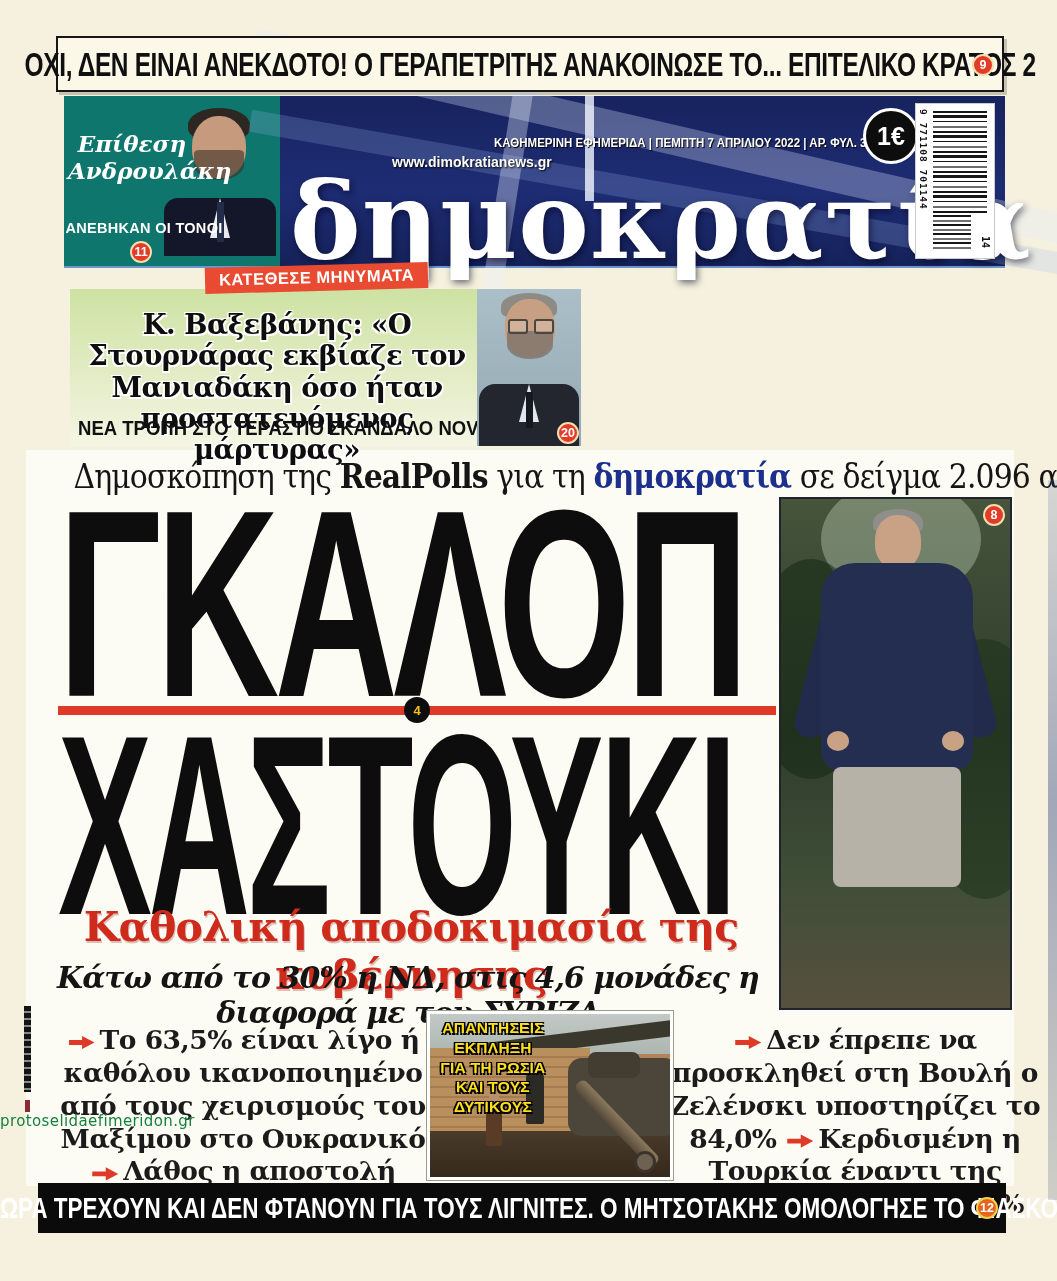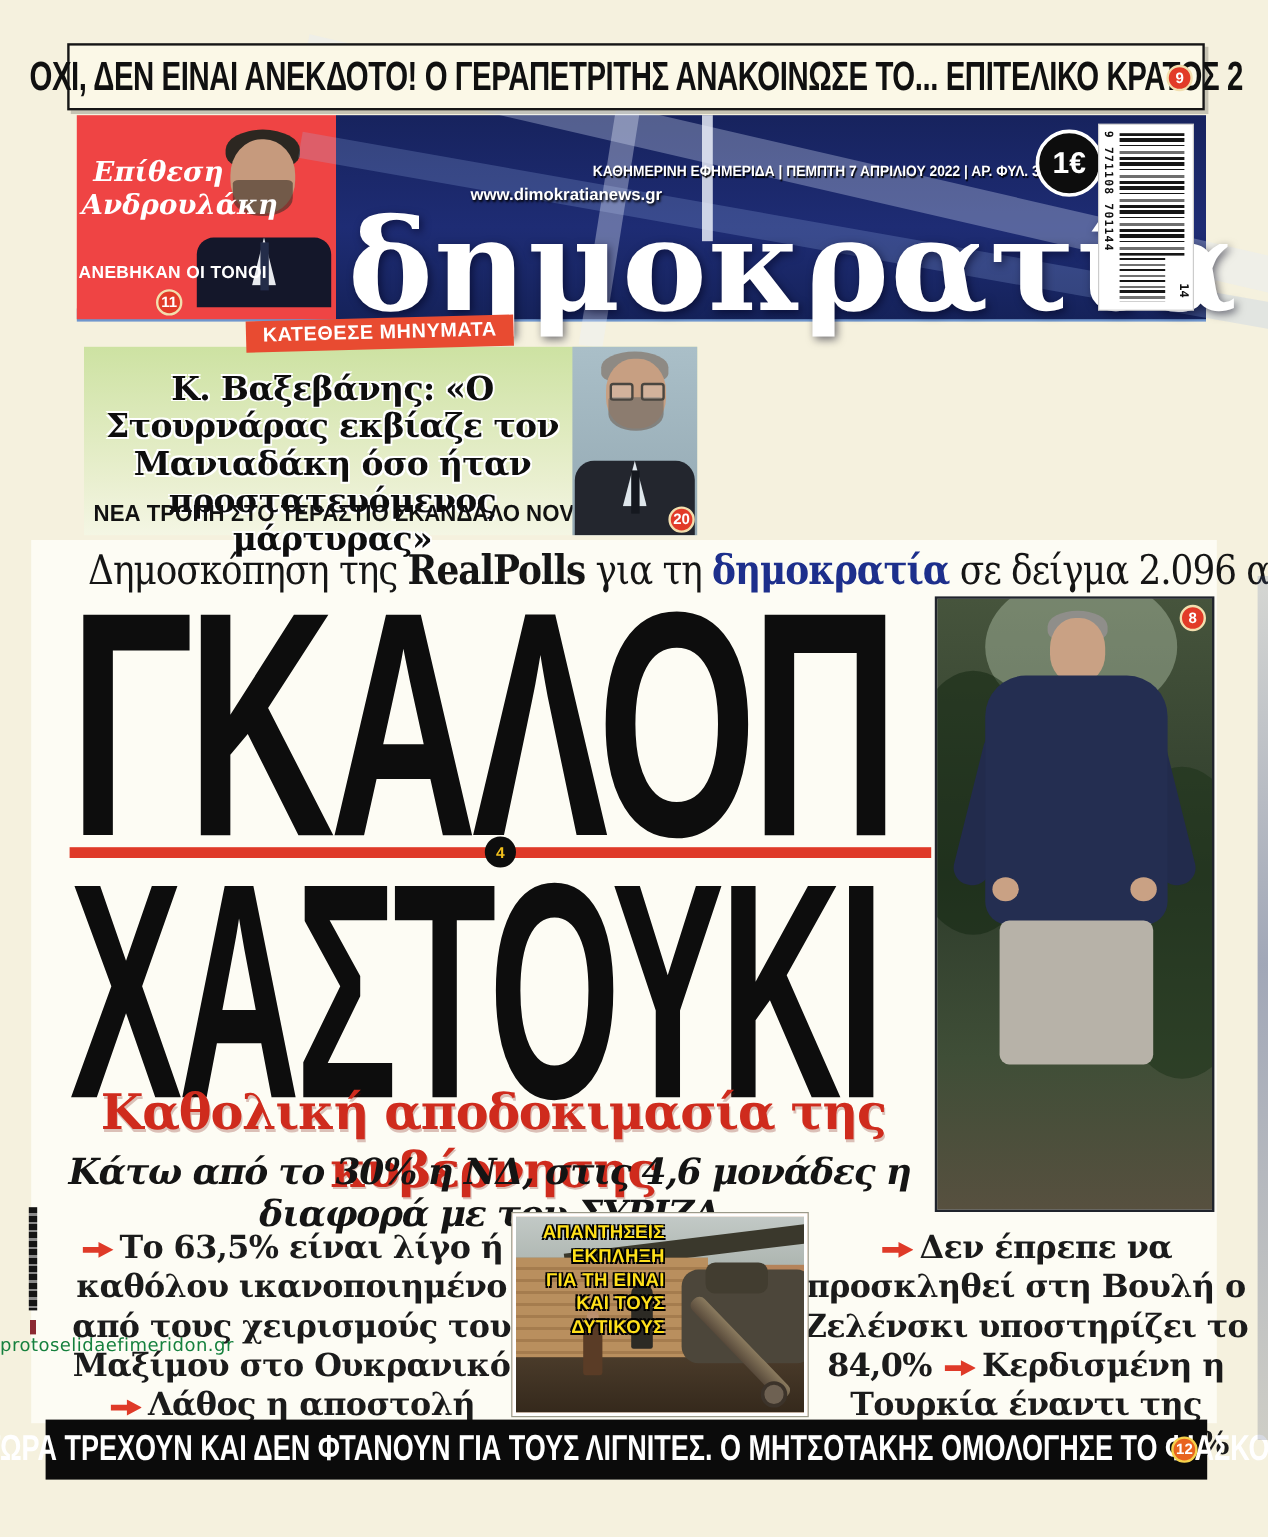--- a/index.html
+++ b/index.html
@@ -12,21 +12,21 @@
        border:2px solid #f2dfae;box-sizing:border-box;z-index:6;}
   
   .top-banner{position:absolute;left:56px;top:36px;width:948px;height:56px;background:#fbf8e7;
       border:2px solid #161616;box-shadow:3px 3px 0 rgba(60,60,50,.25);display:flex;align-items:center;
       justify-content:center;z-index:4;box-sizing:border-box;}
   .top-banner .txt{font-size:34px;font-weight:900;color:#101010;letter-spacing:-.5px;--sx:.72;}
   .top-banner .ref{position:absolute;right:8px;top:16px;}
   
   .masthead{position:absolute;left:64px;top:96px;width:941px;height:170px;display:flex;z-index:2;}
   .masthead:after{content:"";position:absolute;left:0;right:0;bottom:-2px;height:11px;background:#6f96cd;z-index:0;}
-  .promo{position:relative;width:216px;background:#ef4444;overflow:hidden;z-index:1;}
+  .promo{position:relative;width:216px;background:#0f766e;overflow:hidden;z-index:1;}
   .promo-title{position:absolute;left:4px;top:34px;width:128px;text-align:center;color:#fff;
       font-family:"DejaVu Serif",serif;font-style:italic;font-weight:700;font-size:23px;line-height:1.18;z-index:2;}
   .promo-kicker{position:absolute;left:0;bottom:30px;width:160px;text-align:center;color:#fff;
       font-size:14.5px;font-weight:700;letter-spacing:.3px;z-index:2;}
   .promo .ref{left:66px;bottom:3px;top:auto;}
   .promo-photo{position:absolute;right:0;bottom:10px;width:120px;height:150px;z-index:1;}
   .promo-photo .hair{position:absolute;left:28px;top:2px;width:62px;height:34px;border-radius:50% 50% 40% 40%;background:#2c2721;}
   .promo-photo .head{position:absolute;left:32px;top:10px;width:54px;height:62px;border-radius:48% 48% 45% 45%;background:#c69a7d;}
   .promo-photo .beard{position:absolute;left:34px;top:44px;width:50px;height:30px;border-radius:10% 10% 50% 50%;background:rgba(58,48,38,.6);}
   .promo-photo .body{position:absolute;left:4px;bottom:0;width:112px;height:58px;border-radius:14px 14px 0 0;background:#14172a;}
@@ -146,21 +146,21 @@
   .war .rubble{position:absolute;left:0;bottom:0;right:0;height:46px;background:linear-gradient(180deg,#4a3b2a,#35291c);}
   .war .tank{position:absolute;right:-8px;top:44px;width:110px;height:78px;border-radius:14px;background:#4c463a;}
   .war .turret{position:absolute;right:30px;top:38px;width:52px;height:26px;border-radius:8px;background:#423d30;}
   .war .barrel{position:absolute;left:148px;top:62px;width:112px;height:14px;border-radius:6px;
       background:linear-gradient(180deg,#8a7a5e,#57493a);transform:rotate(46deg);transform-origin:left center;}
   .war .muzzle{position:absolute;right:14px;bottom:4px;width:22px;height:22px;border-radius:50%;background:#6e6152;border:3px solid #3c332a;box-sizing:border-box;}
   .war .fig1{position:absolute;left:96px;top:56px;width:18px;height:54px;border-radius:8px 8px 2px 2px;background:#2c2a24;}
   .war .fig1:before{content:"";position:absolute;left:4px;top:-9px;width:11px;height:11px;border-radius:50%;background:#cba084;}
   .war .fig2{position:absolute;left:56px;top:86px;width:16px;height:46px;border-radius:8px 8px 2px 2px;background:#5a3c26;}
   .war .fig2:before{content:"";position:absolute;left:3px;top:-8px;width:10px;height:10px;border-radius:50%;background:#b98f6e;}
-  .war-label{position:absolute;left:2px;top:4px;width:122px;text-align:right;z-index:3;
+  .war-label{position:absolute;left:2px;top:4px;width:122px;text-align:center;z-index:3;
       color:#ffe01a;font-weight:900;font-size:15.5px;line-height:1.28;letter-spacing:.3px;
       text-shadow:-1.5px -1.5px 0 #000,1.5px -1.5px 0 #000,-1.5px 1.5px 0 #000,1.5px 1.5px 0 #000;}
   .war-label div{white-space:nowrap;}
   
   .bottom-banner{position:absolute;left:38px;top:1183px;width:968px;height:50px;background:#0b0b0b;z-index:4;
       display:flex;align-items:center;justify-content:center;}
   .bottom-banner .txt{color:#fff;font-weight:900;font-size:30px;--sx:.75;letter-spacing:0;}
   .bottom-banner .ref{right:8px;top:14px;background:#e8641e;border-color:#f5d14b;}
   
   .watermark{position:absolute;left:0;top:1112px;z-index:9;color:#15803d;font-weight:400;font-size:15px;
@@ -280,21 +280,21 @@
     <div class="rubble"></div>
     <div class="tank"></div>
     <div class="turret"></div>
     <div class="barrel"></div>
     <div class="muzzle"></div>
     <div class="fig1"></div>
     <div class="fig2"></div>
     <div class="war-label">
       <div>ΑΠΑΝΤΗΣΕΙΣ</div>
       <div>ΕΚΠΛΗΞΗ</div>
-      <div>ΓΙΑ ΤΗ ΕΙΝΑΙ</div>
+      <div>ΓΙΑ ΤΗ ΡΩΣΙΑ</div>
       <div>ΚΑΙ ΤΟΥΣ</div>
       <div>ΔΥΤΙΚΟΥΣ</div>
     </div>
   </div>
 
   <div class="col col-right">
     <span class="arrow"></span><span>Δεν έπρεπε να προσκληθεί στη Βουλή ο Ζελένσκι υποστηρίζει το 84,0%</span>
     <span class="arrow"></span><span>Κερδισμένη η Τουρκία έναντι της Ελλάδας λέει το 66,9%</span>
   </div>
 

